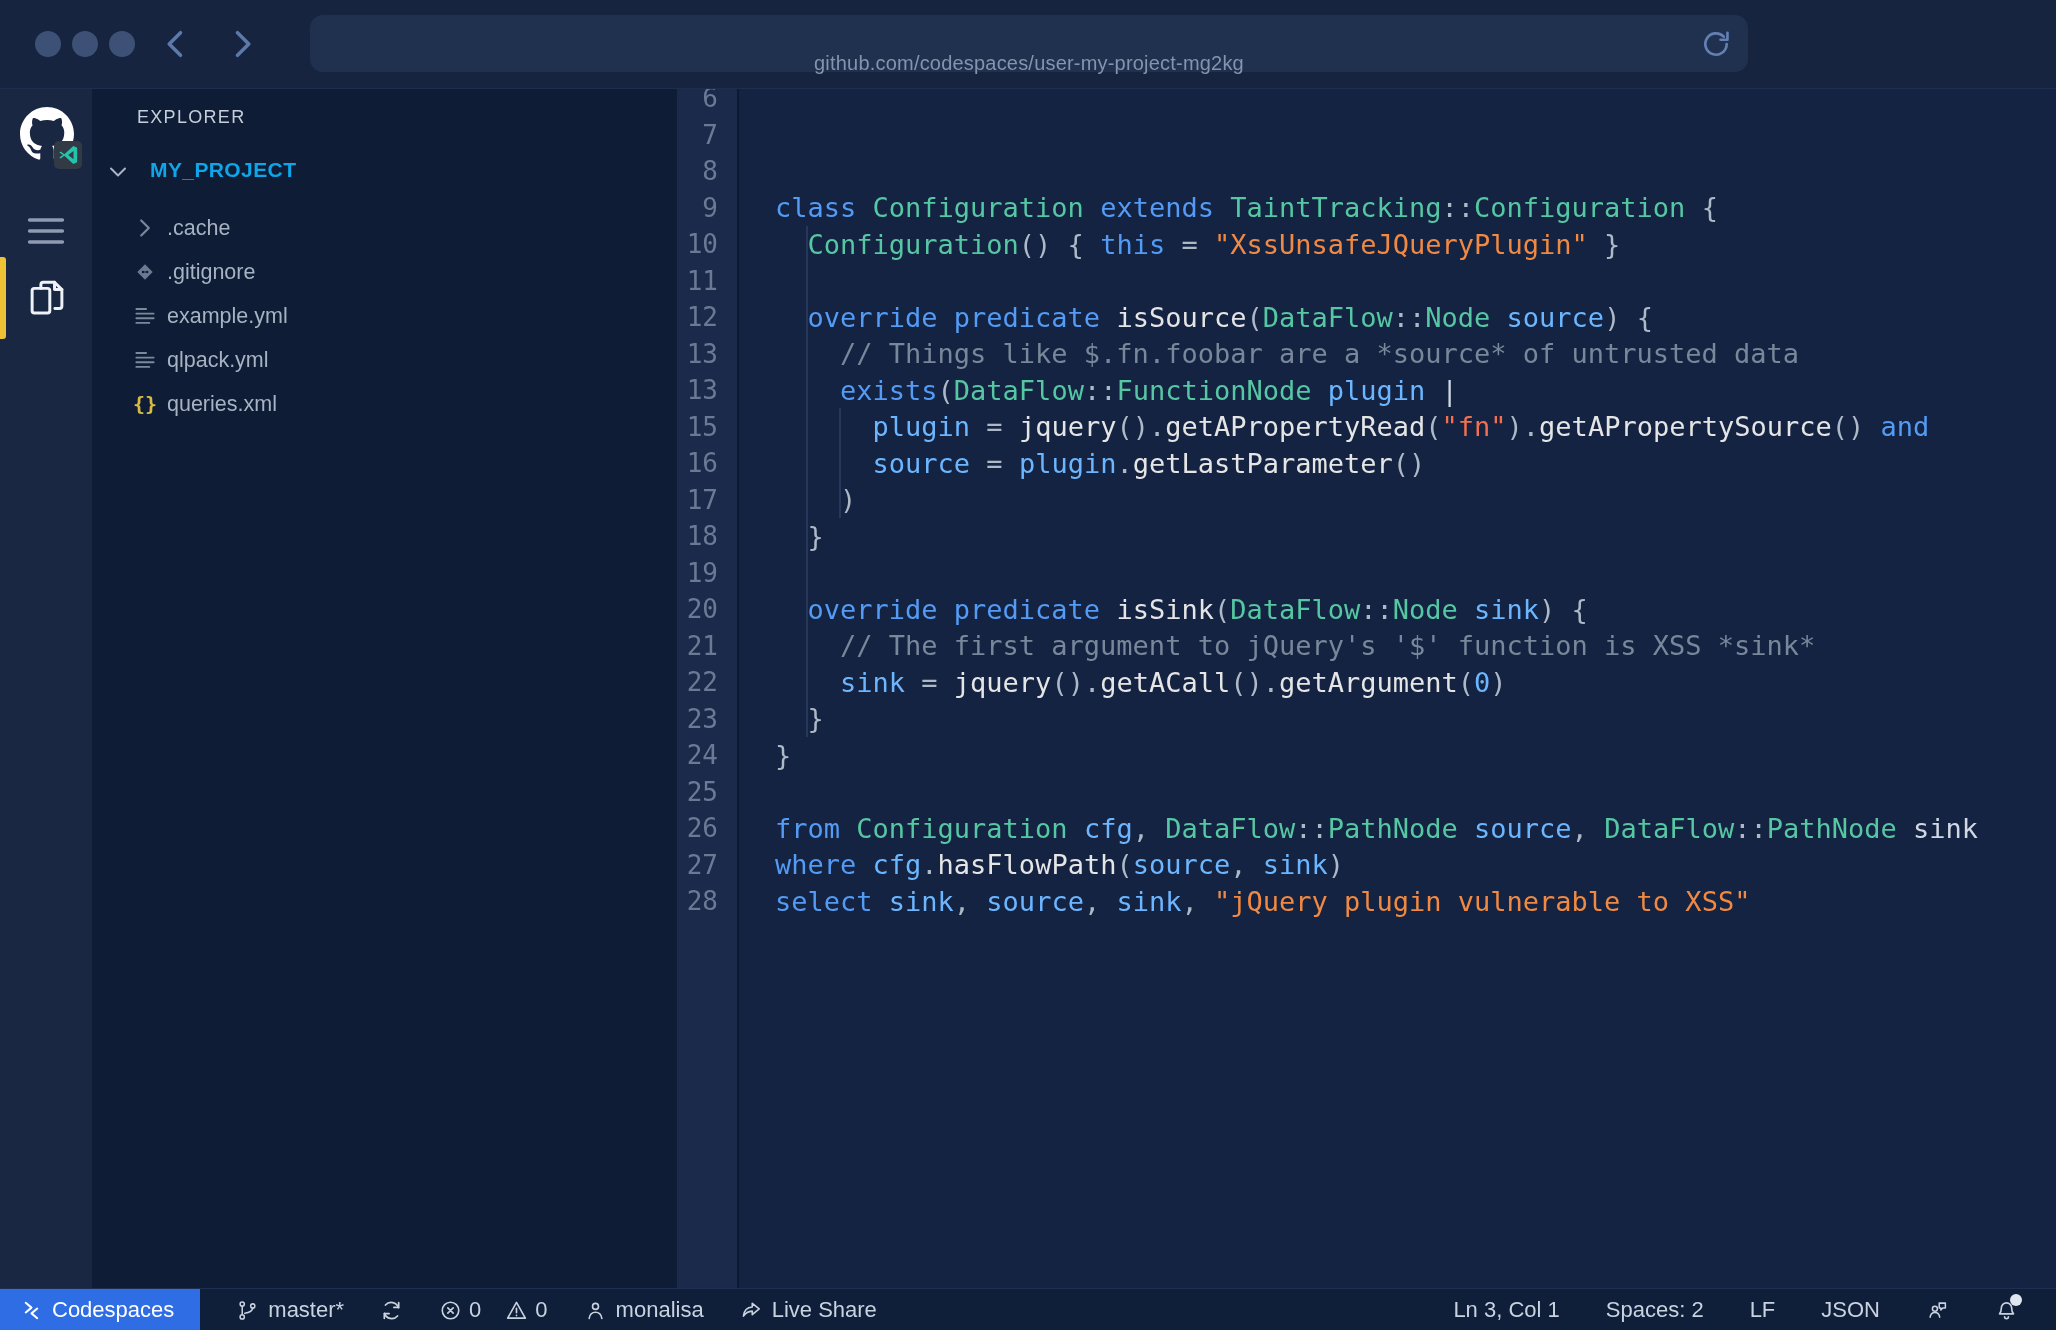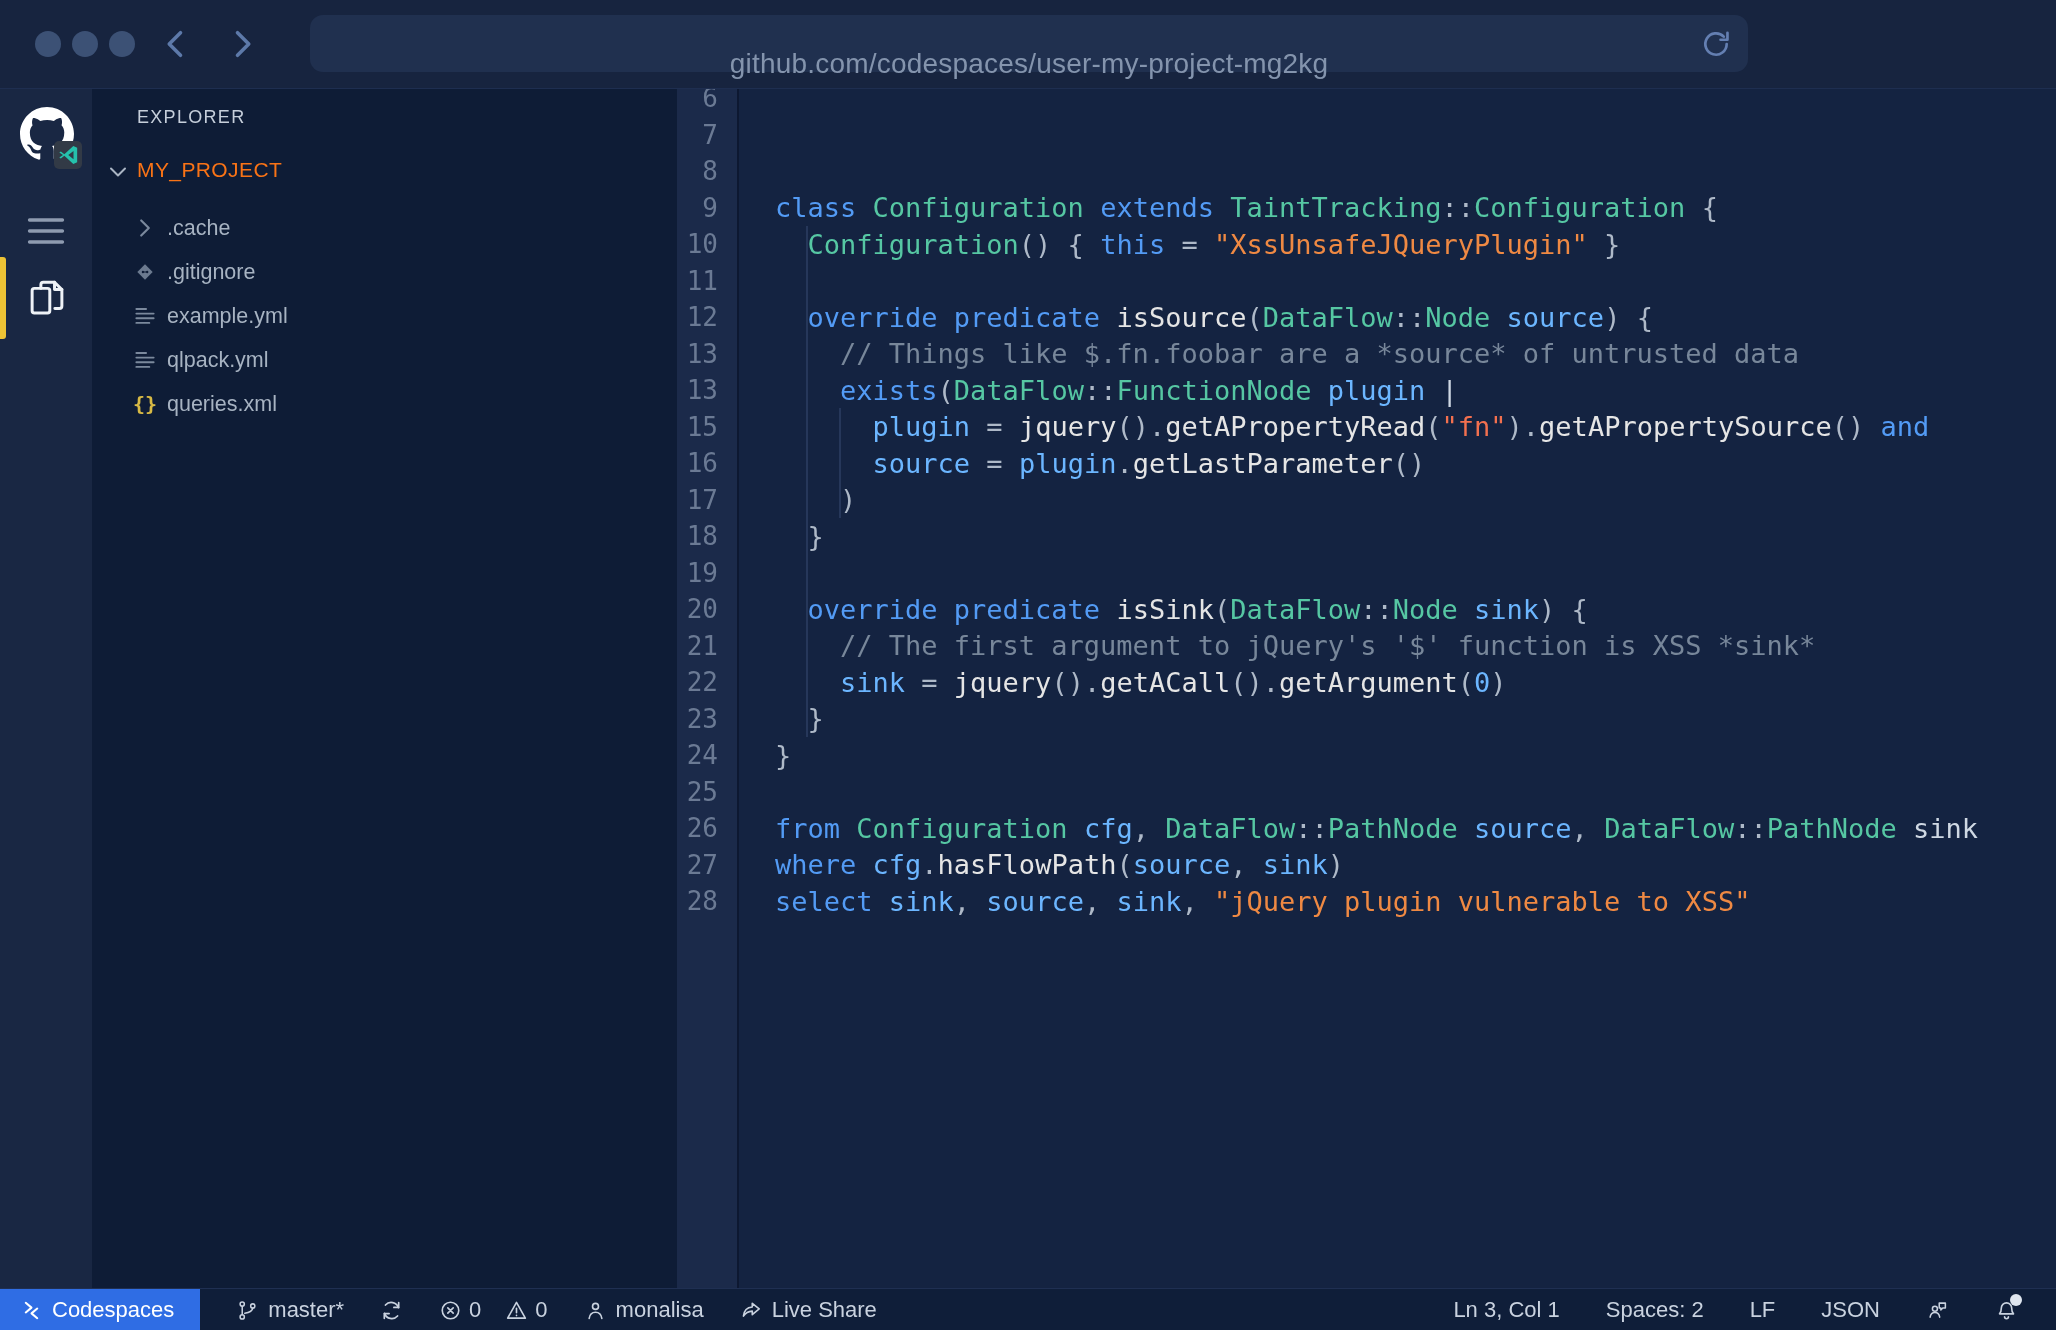--- a/index.html
+++ b/index.html
@@ -7,40 +7,40 @@
        font-family:"Liberation Sans",sans-serif;-webkit-font-smoothing:antialiased;}
   svg{display:block;}
 
   
   .browser-bar{position:absolute;left:0;top:0;width:2056px;height:88px;background:#17243f;
                border-bottom:1px solid #0c1830;}
   .dot{position:absolute;top:31px;width:26px;height:26px;border-radius:50%;background:#3c5175;}
   .nav-btn{position:absolute;top:26px;width:36px;height:36px;color:#5d79a9;}
   .url-bar{position:absolute;left:310px;top:15px;width:1438px;height:57px;border-radius:13px;
            background:#20304f;display:flex;align-items:center;justify-content:center;}
-  .url-text{color:#8494ad;font-size:28px;letter-spacing:.2px;margin-top:40px;}
+  .url-text{color:#8494ad;font-size:20px;letter-spacing:.2px;margin-top:40px;}
   .refresh{position:absolute;right:16px;top:13px;width:32px;height:32px;color:#647fb2;}
 
   
   .workbench{position:absolute;left:0;top:88px;width:2056px;height:1200px;border-top:1px solid #1e2e50;}
   .activity-bar{position:absolute;left:0;top:0;width:92px;height:1200px;background:#192743;}
   .gh-wrap{position:absolute;left:20px;top:18px;width:64px;height:64px;}
   .gh-mark{position:absolute;left:0;top:0;width:54px;height:54px;color:#ffffff;}
   .vsc-badge{position:absolute;left:34px;top:34px;width:28px;height:28px;background:#323a46;border-radius:5px;
              display:flex;align-items:center;justify-content:center;}
   .menu-icon{position:absolute;left:24px;top:120px;width:44px;height:32px;color:#8e9bb0;}
   .files-item{position:absolute;left:0;top:168px;width:92px;height:82px;}
   .files-item .indicator{position:absolute;left:0;top:0;width:6px;height:82px;background:#edc335;border-radius:0 3px 3px 0;}
   .files-item .glyph{position:absolute;left:26px;top:20px;width:42px;height:42px;color:#eef2f7;}
 
   .sidebar{position:absolute;left:92px;top:0;width:585px;height:1200px;background:#0e1c36;}
   .explorer-header{position:absolute;left:45px;top:18px;color:#c6cfdb;font-size:18px;letter-spacing:1.3px;}
   .project-row{position:absolute;left:0;top:64px;width:585px;height:38px;}
   .project-row .chev{position:absolute;left:14px;top:7px;width:24px;height:24px;color:#aab5c4;}
-  .project-row .pname{position:absolute;left:45px;top:5px;color:#f97316;font-size:21px;font-weight:400;letter-spacing:.4px;}
+  .project-row .pname{position:absolute;left:58px;top:5px;color:#0ea5e9;font-size:21px;font-weight:700;letter-spacing:.4px;}
   .file-tree{position:absolute;left:0;top:117px;width:585px;}
   .tree-item{height:44px;display:flex;align-items:center;}
   .tree-item.selected{background:#1e2d4d;}
   .tree-icon{width:26px;height:26px;margin-left:40px;display:flex;align-items:center;justify-content:center;color:#7b899d;}
   .tree-label{margin-left:9px;color:#a7b3c2;font-size:21.5px;}
   .tree-item.selected .tree-label{color:#dce3ec;}
   .braces-glyph{font-family:"DejaVu Sans Mono",monospace;font-weight:700;font-size:20px;color:#d8ba45;line-height:1;}
 
   
   .editor{position:absolute;left:677px;top:0;width:1379px;height:1200px;background:#142341;overflow:hidden;}

